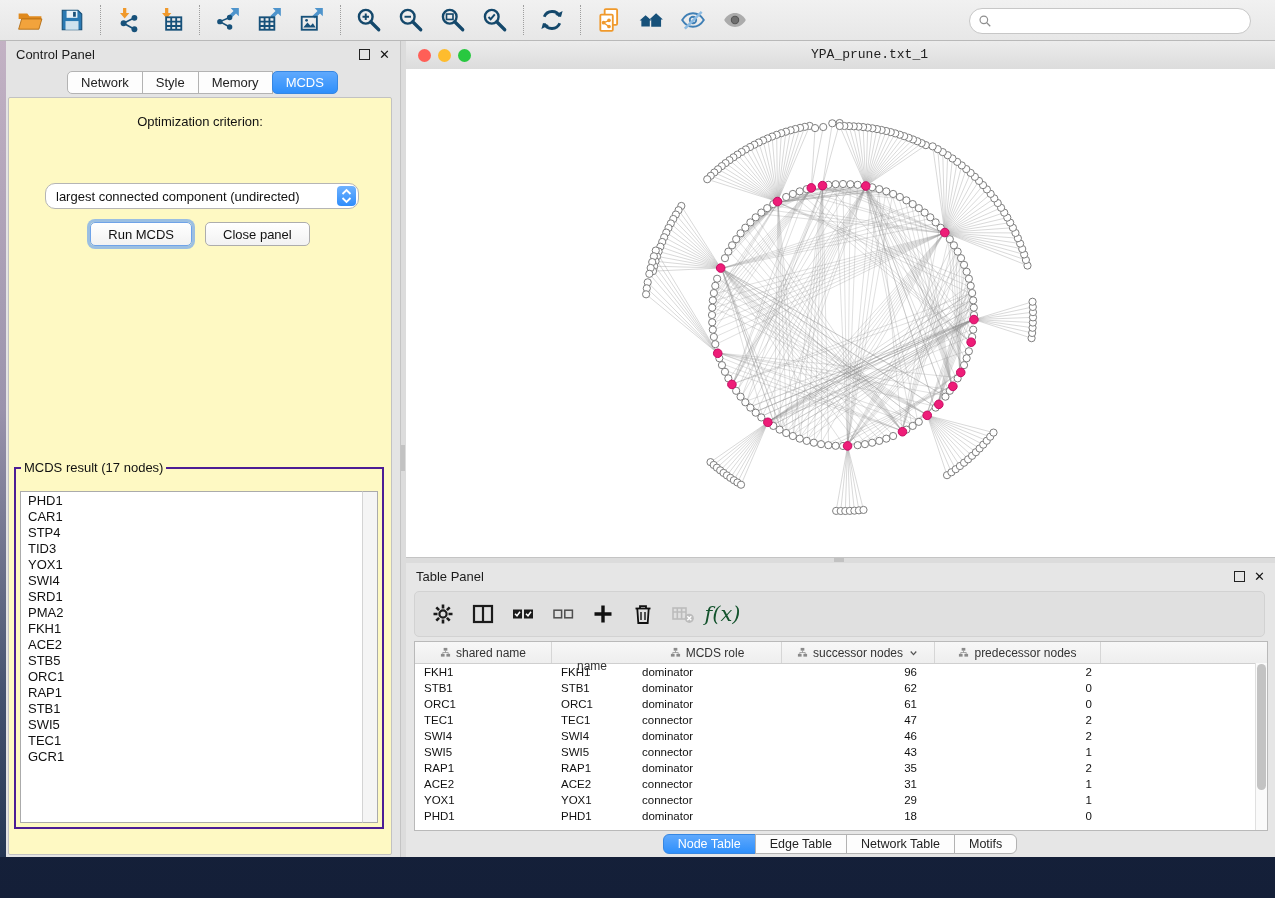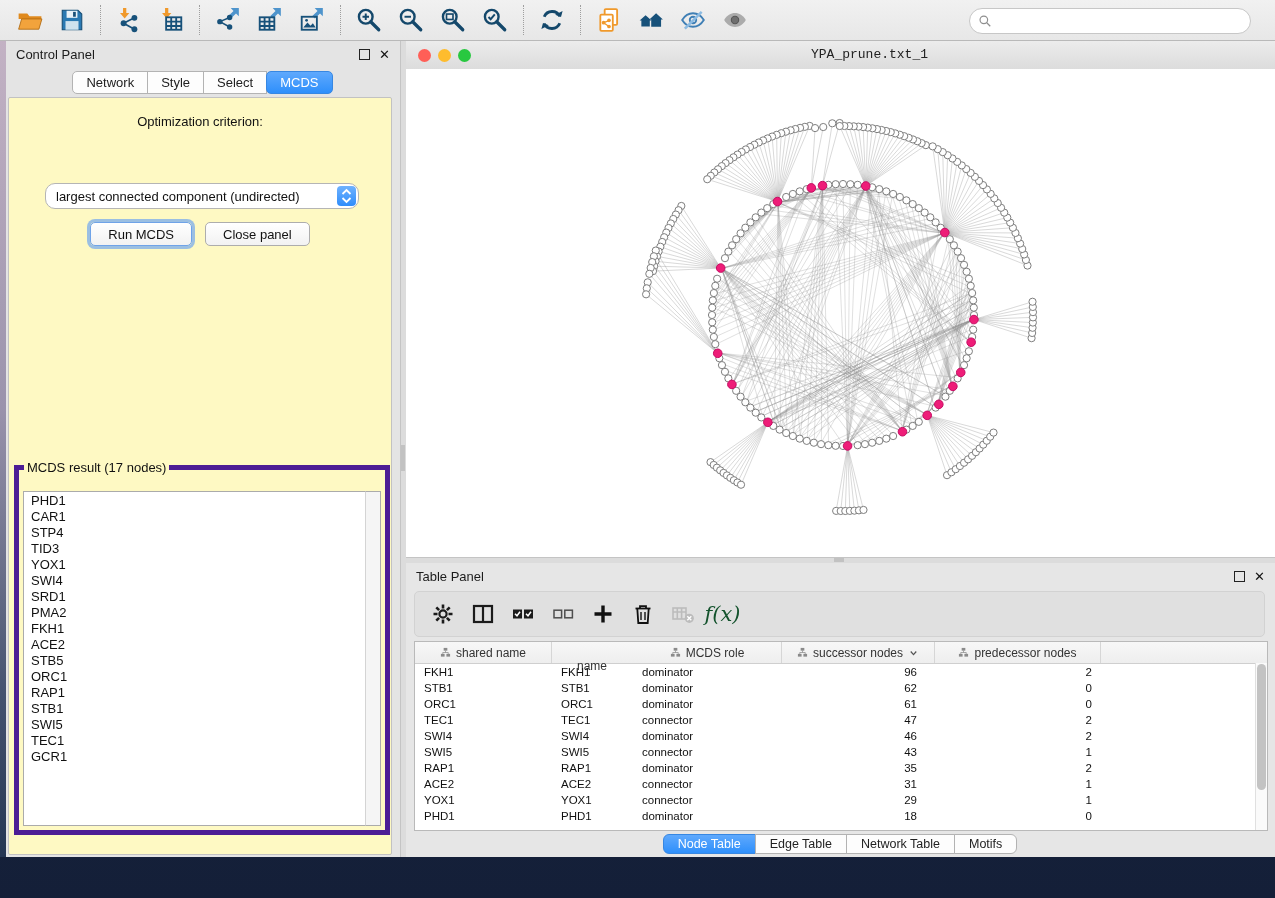--- a/index.html
+++ b/index.html
@@ -36,21 +36,21 @@
   .opt-label{text-align:center;margin-top:16px;font-size:13px;color:#111;}
   .dropdown{position:absolute;left:36px;top:85px;width:312px;height:24px;background:#fff;border:1px solid #b5b5b5;
     border-radius:10px;display:flex;align-items:center;cursor:pointer;}
   .dd-text{font-size:13px;color:#111;padding-left:10px;flex:1;white-space:nowrap;}
   .dd-stepper{width:19px;height:20px;margin-right:2px;border-radius:4px;background:linear-gradient(#6fb2fe,#2f8dfb);
     display:flex;align-items:center;justify-content:center;}
   .btn-row{position:absolute;left:0;right:0;top:124px;display:flex;justify-content:center;gap:13px;}
   .btn{font-family:inherit;font-size:13px;color:#111;background:linear-gradient(#ffffff,#f2f2f2);
     border:1px solid #adadad;border-radius:5px;height:24px;padding:0 17px;cursor:pointer;}
   .btn.focused{box-shadow:0 0 0 3px rgba(72,143,252,.55);border-color:#6fa3e8;}
-  .result-box{position:absolute;left:5px;width:360px;top:362px;height:360px;border:5px solid #4c1d95;margin:0;padding:2px 3px 3px 3px;background:transparent;}
+  .result-box{position:absolute;left:5px;width:360px;top:362px;height:360px;border:2px solid #4c1d95;margin:0;padding:2px 3px 3px 3px;background:transparent;}
   .result-box legend{font-size:13px;color:#111;padding:0 3px;margin-left:2px;}
   .result-list{position:absolute;left:4px;top:16px;right:18px;bottom:4px;background:#fff;border:1px solid #ababab;border-right:none;
     overflow:hidden;padding-top:1px;}
   .result-item{font-size:13px;color:#111;line-height:16px;padding-left:7px;}
   .result-scroll{position:absolute;right:4px;top:16px;bottom:4px;width:14px;background:#f5f5f5;border:1px solid #ababab;border-left:1px solid #d4d4d4;}
   
   .v-split{position:absolute;left:400px;top:41px;width:6px;height:816px;background:#dcdcdc;border-left:1px solid #c4c4c4;border-right:1px solid #c4c4c4;cursor:col-resize;}
   .v-split .handle{position:absolute;top:404px;left:0;width:4px;height:26px;background:#c2c2c2;}
   .h-split{position:absolute;left:406px;top:557px;width:869px;height:6px;background:#dcdcdc;border-top:1px solid #c4c4c4;border-bottom:1px solid #c4c4c4;cursor:row-resize;}
   .h-split .handle{position:absolute;left:428px;top:0;width:10px;height:4px;background:#c2c2c2;}
@@ -261,21 +261,21 @@
     <div class="panel-header">
       <span class="panel-title">Control Panel</span>
       <span class="win-btns">
         <span class="float-btn"></span>
         <span class="close-btn">✕</span>
       </span>
     </div>
     <div class="cp-tabs">
         <div class="seg-tab">Network</div>
         <div class="seg-tab">Style</div>
-        <div class="seg-tab">Select</div>
+        <div class="seg-tab">Memory</div>
         <div class="seg-tab active">MCDS</div>
       </div>
     <div class="cp-content">
       <div class="opt-label">Optimization criterion:</div>
       <div class="dropdown">
         <span class="dd-text">largest connected component (undirected)</span>
         <span class="dd-stepper">
           <svg width="13" height="16" viewBox="0 0 13 16">
               <path d="M2.5 6l4-4 4 4" stroke="#fff" stroke-width="1.8" fill="none"></path>
               <path d="M2.5 10l4 4 4-4" stroke="#fff" stroke-width="1.8" fill="none"></path>

